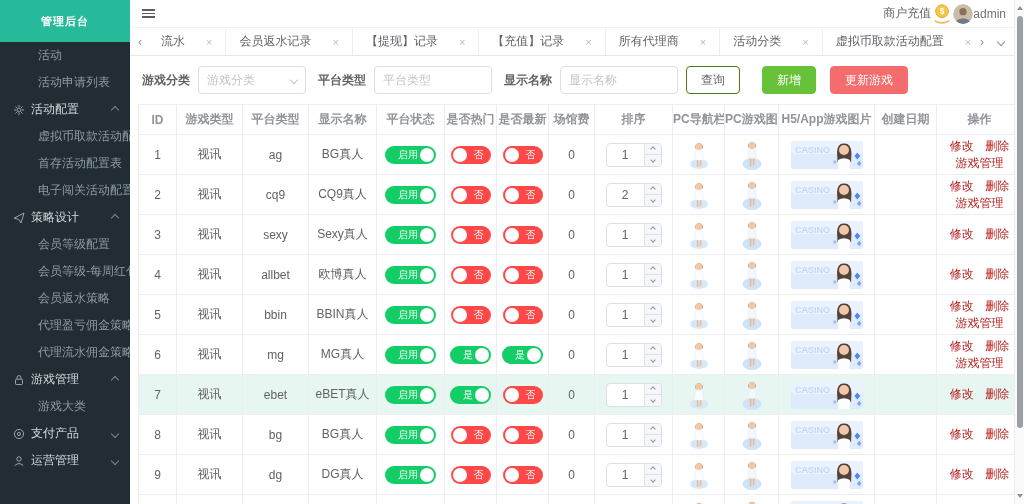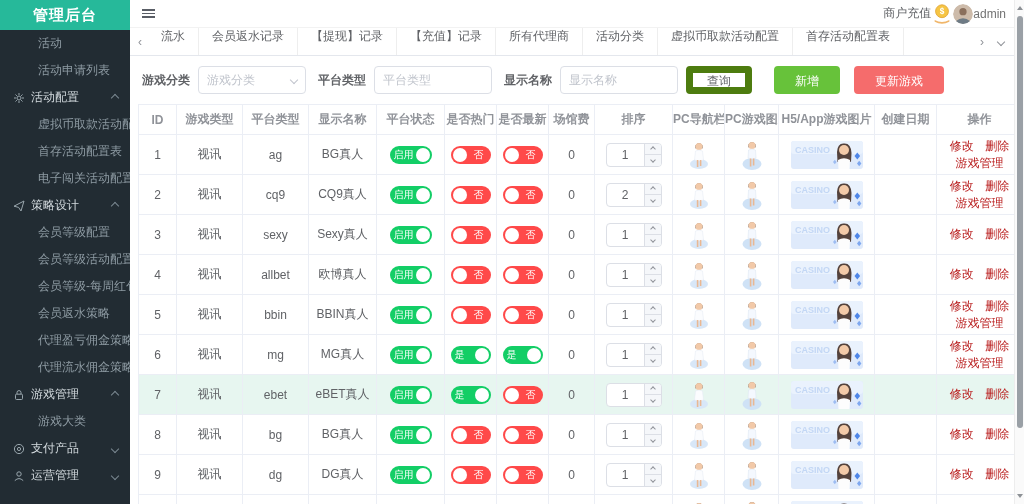--- a/index.html
+++ b/index.html
@@ -2,21 +2,21 @@
 <html><head>
 <meta charset="utf-8">
 <style>
   * { margin:0; padding:0; box-sizing:border-box; }
   html,body { width:1024px; height:504px; overflow:hidden; background:#fff;
     font-family:"Liberation Sans", sans-serif; }
   .app { position:relative; width:1024px; height:504px; display:flex; }
 
   
   .sidebar { width:130px; min-width:130px; height:504px; background:#222c33; overflow:hidden; }
-  .logo { height:30px; background:#26b99a; color:#fff; font-size:15px; font-weight:bold;
+  .logo { height:42px; background:#26b99a; color:#fff; font-size:11px; font-weight:bold;
     display:flex; align-items:center; justify-content:center; letter-spacing:1px;text-align:right; }
   .mi { position:relative; height:27px; display:flex; align-items:center; padding-left:38px;
     font-size:12px; color:#8e9ba3; cursor:pointer; white-space:nowrap; overflow:hidden; }
   .mi.parent { padding-left:13px; color:#d3dade; }
   .mi .ic { width:12px; height:12px; margin-right:6px; color:#9aa7ae; display:inline-flex; }
   .mi .ic svg { width:12px; height:12px; }
   .chev { display:inline-block; width:6px; height:6px; border-right:1px solid currentColor;
     border-bottom:1px solid currentColor; }
   .chev.down { transform:rotate(45deg); }
   .chev.up { transform:rotate(-135deg); }
@@ -32,54 +32,54 @@
   .recharge { font-size:12px; color:#606266; cursor:pointer; }
   .coin svg { width:22px; height:22px; display:block; }
   .avatar { width:20px; height:20px; border-radius:50%; overflow:hidden; display:block; }
   .avatar svg { width:20px; height:20px; display:block; }
   .uname { font-size:12px; color:#737373; }
 
   .tabbar { height:28px; display:flex; align-items:center; border-bottom:1px solid #e4e7ed;
     padding:0 2px; overflow:hidden; }
   .tscroll { width:16px; text-align:center; color:#909399; font-size:12px; cursor:pointer; }
   .tabs { display:flex; flex:1; overflow:hidden; height:100%; }
-  .tab { position:relative; display:flex; align-items:center; gap:9px; padding:0 13px;
-    font-size:12px; color:#606266; border-right:1px solid #eee; cursor:pointer; white-space:nowrap;flex-direction:column; }
+  .tab { position:relative; display:flex; align-items:center; gap:21px; padding:0 13px;
+    font-size:12px; color:#606266; border-right:1px solid #eee; cursor:pointer; white-space:nowrap; }
   .tab-x { color:#b4bccc; font-size:11px; cursor:pointer; }
   .tdrop { width:22px; display:flex; justify-content:center; color:#909399; cursor:pointer; }
 
   
   .content { flex:1; padding:8px 4px 0 8px; overflow:hidden; }
   .filters { display:flex; align-items:center; gap:8px; margin:2px 0 10px; }
   .filters label { font-size:12px; color:#606266; font-weight:bold; margin-left:4px; }
   .select { width:108px; height:28px; border:1px solid #dcdfe6; border-radius:4px;
     display:flex; align-items:center; padding:0 8px; cursor:pointer; }
   .select .ph { flex:1; font-size:12px; color:#c0c4cc; }
   .select .chev { color:#c0c4cc; }
   .filters input { width:118px; height:28px; border:1px solid #dcdfe6; border-radius:4px;
     padding:0 8px; font-size:12px; color:#606266; outline:none; }
   .filters input::placeholder { color:#c0c4cc; }
   .btn { height:28px; padding:0 14px; font-size:12px; border-radius:4px; cursor:pointer;
-    border:7px solid #4d7c0f; background:#fff; color:#606266; }
+    border:1px solid #4d7c0f; background:#fff; color:#606266; }
   .btn.green { background:#67c23a; border-color:#67c23a; color:#fff; margin-left:14px;text-align:right; }
   .btn.red { background:#f56c6c; border-color:#f56c6c; color:#fff; margin-left:6px; }
 
   
   table { width:100%; border-collapse:collapse; table-layout:fixed; }
   th, td { border:1px solid #ebeef5; text-align:center; vertical-align:middle; overflow:hidden; }
   th { height:30px; font-size:12px; color:#909399; font-weight:bold; white-space:nowrap; }
   td { height:40px; font-size:12px; color:#606266; padding:2px; }
   tr.hl td { background:#e7f6f0; }
 
   .switch { position:relative; display:inline-flex; align-items:center; height:18px; min-width:40px;
     border-radius:9px; background:#ff4949; color:#fff; font-size:10px; cursor:pointer;
     justify-content:flex-end; padding:0 7px 0 18px; }
   .switch::before { content:""; position:absolute; left:2px; top:2px; width:14px; height:14px;
     border-radius:50%; background:#fff; }
-  .switch.on { background:#13ce66; justify-content:flex-start; padding:0 18px 0 4px; }
+  .switch.on { background:#13ce66; justify-content:flex-start; padding:0 18px 0 13px; }
   .switch.on::before { left:auto; right:2px; }
 
   .spin { display:inline-flex; width:56px; height:24px; border:1px solid #dcdfe6; border-radius:4px;
     background:#fff; overflow:hidden; }
   .spin-val { flex:1; display:flex; align-items:center; justify-content:center; font-size:12px; color:#606266; }
   .spin-btns { width:17px; display:flex; flex-direction:column; border-left:1px solid #dcdfe6; }
   .spin-btns i { flex:1; background:#f5f7fa; display:flex; align-items:center; justify-content:center;
     cursor:pointer; color:#909399; }
   .spin-btns i + i { border-top:1px solid #dcdfe6; }
   .spin-btns .chev { width:4px; height:4px; }
@@ -164,25 +164,20 @@
           <span class="chev up"></span>
 
         </div>
 
         <div class="mi">
 
           <span class="lbl">会员等级配置</span>
 
         </div>
 
-        <div class="mi">
-
-          <span class="lbl">会员等级活动配置</span>
-
-        </div>
 
         <div class="mi">
 
           <span class="lbl">会员等级-每周红包配置</span>
 
         </div>
 
         <div class="mi">
 
           <span class="lbl">会员返水策略</span>

